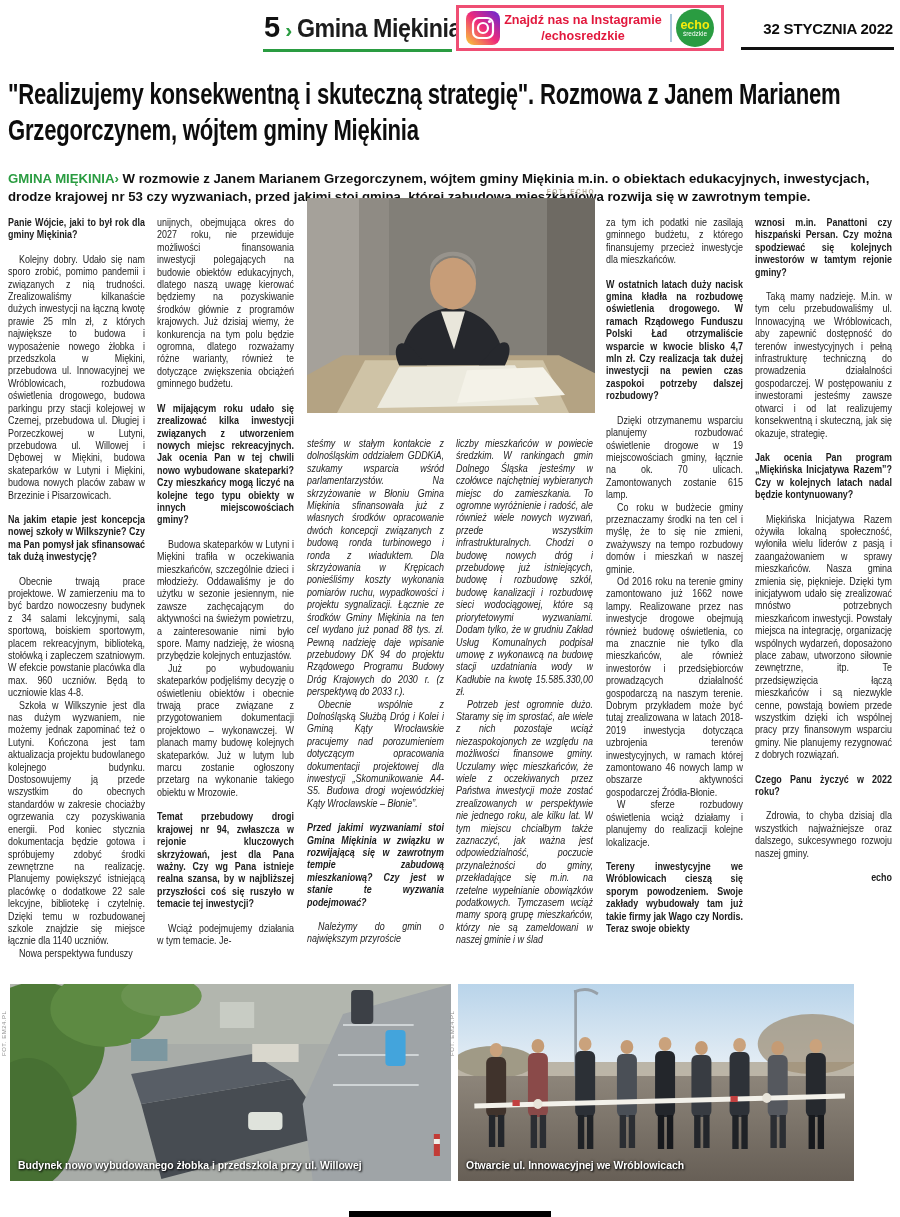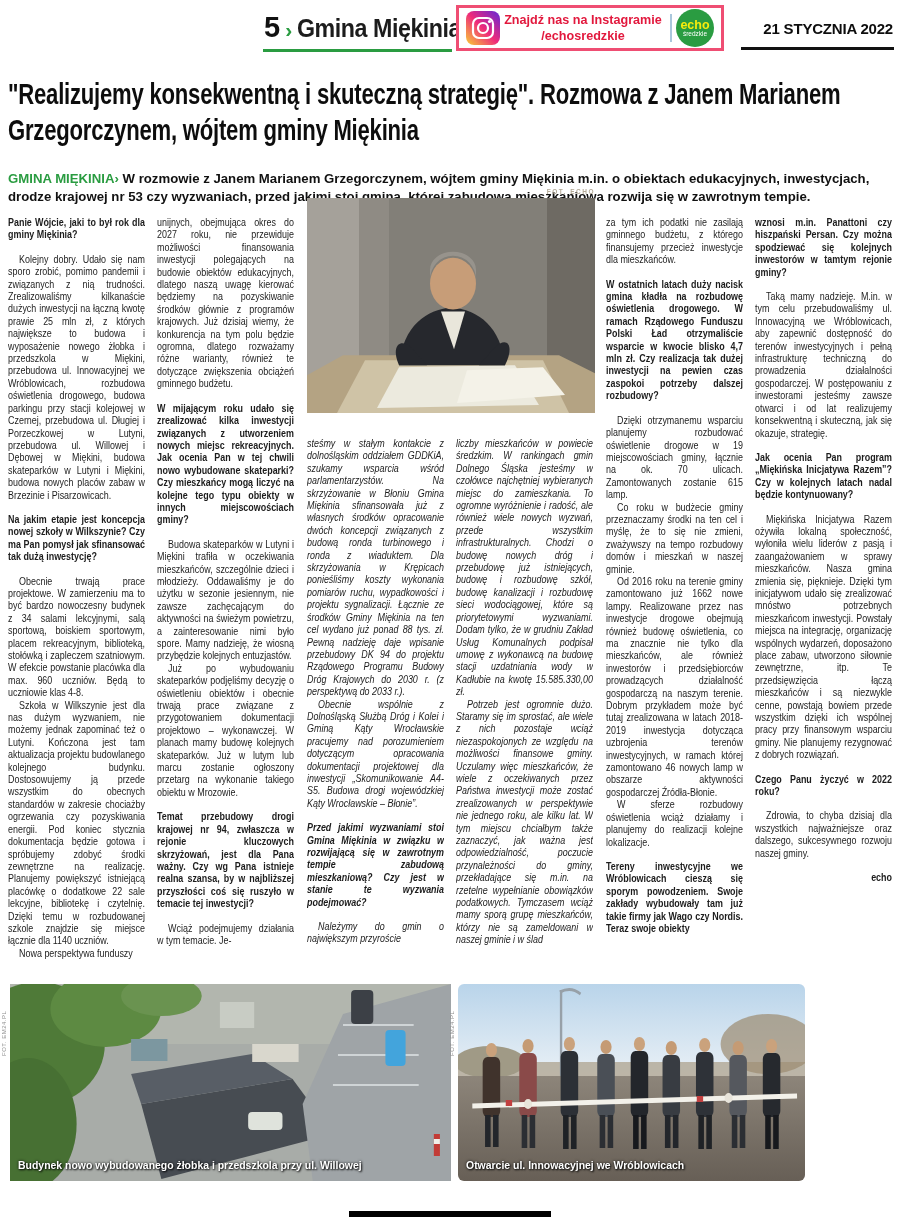--- a/index.html
+++ b/index.html
@@ -60,21 +60,21 @@
   p.sig { text-align:right; font-weight:bold; margin-top:12px; }
 
   
   .main-credit { position:absolute; left:307px; top:188px; width:288px; text-align:right;
     font-size:6.5px; font-weight:bold; color:#b3a996; letter-spacing:1.5px; }
   .main-photo { position:absolute; left:307px; top:198px; width:288px; height:215px; overflow:hidden; }
   .main-photo svg, .photo svg { display:block; width:100%; height:100%; }
 
   .photo { position:absolute; overflow:hidden; }
   .photo-bl { left:10px;  top:984px; width:441px; height:197px; }
-  .photo-br { left:458px; top:984px; width:347px; height:197px;border-radius:6px; }
+  .photo-br { left:458px; top:984px; width:396px; height:197px; }
   .caption { position:absolute; left:8px; bottom:10px; color:#fff; font-weight:bold; font-size:11px;
     white-space:nowrap; transform:scaleX(0.95); transform-origin:0 100%;
     text-shadow:0 0 3px rgba(0,0,0,0.9), 1px 1px 2px rgba(0,0,0,0.85); }
   .vcredit { position:absolute; font-size:6px; color:#8f8f8f; letter-spacing:0.5px;
     writing-mode:vertical-rl; transform:rotate(180deg); height:70px; }
   .vcredit-left  { left:1px;   top:986px; }
   .vcredit-right { left:449px; top:986px; }
 
   .footer-mark { position:absolute; left:349px; top:1211px; width:202px; height:6px; background:#000; }
 </style>
@@ -109,21 +109,21 @@
       <div>Znajdź nas na Instagramie</div>
       <div>/echosredzkie</div>
     </div>
     <div class="insta-div"></div>
     <div class="badge">
       <span class="badge-echo">echo</span>
       <span class="badge-sub">średzkie</span>
     </div>
   </div>
 
-  <div class="date">21 STYCZNIA 2022</div>
+  <div class="date">32 STYCZNIA 2022</div>
   <div class="date-underline"></div>
 
   <div class="headline">
     <div class="headline-inner">"Realizujemy konsekwentną i skuteczną strategię". Rozmowa z Janem Marianem Grzegorczynem, wójtem gminy Miękinia</div>
   </div>
 
   <p class="lead"><span class="lead-tag">GMINA MIĘKINIA</span><span class="lead-chev">›</span> <span>W rozmowie z Janem Marianem Grzegorczynem, wójtem gminy Miękinia m.in. o obiektach edukacyjnych, inwestycjach, drodze krajowej nr 53 czy wyzwaniach, przed jakimi stoi gmina, której zabudowa mieszkaniowa rozwija się w zawrotnym tempie.</span></p>
 
   <div class="main-credit">FOT. ECHO</div>
   <div class="main-photo">

